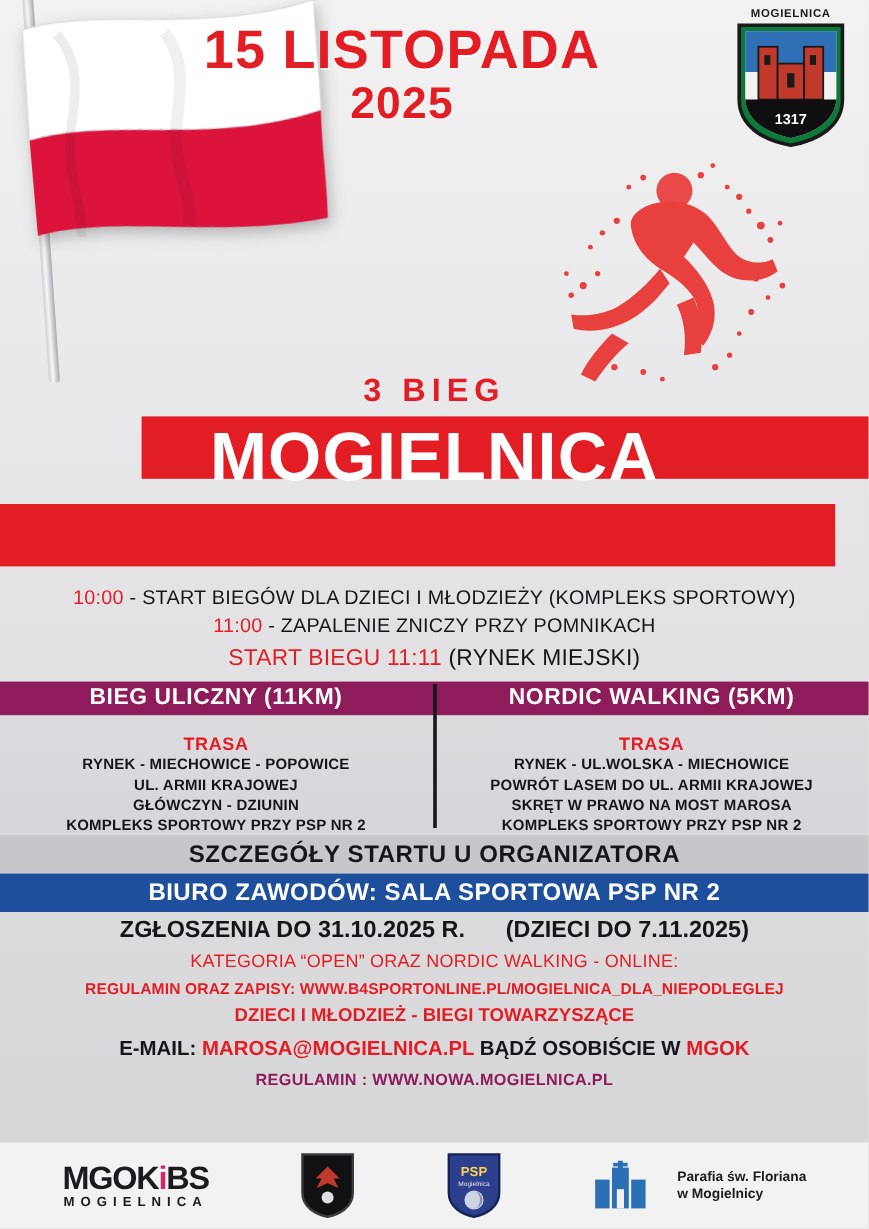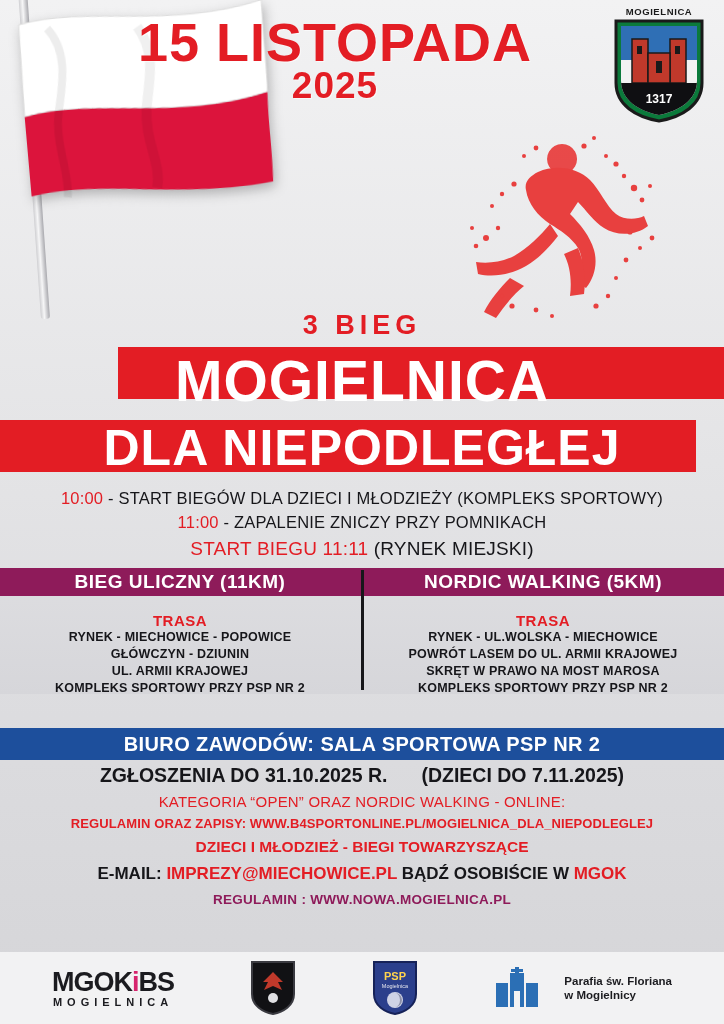--- a/index.html
+++ b/index.html
@@ -44,21 +44,21 @@
   
   .runner { position: absolute; right: 58px; top: 128px; width: 200px; height: 200px; }
   .runner svg { display:block; }
 
   
   .date-head {
     position: absolute; left: 120px; top: 18px; width: 430px; text-align: center;
     color: #e31d24; font-weight: bold; letter-spacing: 1px;
     text-shadow: 1px 1px 0 rgba(255,255,255,.6);
   }
-  .date-head .l1 { font-size: 54px; line-height: 48px; }
+  .date-head .l1 { font-size: 45px; line-height: 48px; }
   .date-head .l2 { font-size: 37px; line-height: 40px; }
 
   .bieg3 {
     position: absolute; left: 0; right: 0; top: 310px; text-align: center;
     font-size: 27px; font-weight: bold; color: #e31d24; letter-spacing: 5px;
   }
 
   .redband {
     position: absolute; left: 118px; right: 0; top: 347px; height: 52px;
     background: #e31d24;
@@ -241,21 +241,20 @@
 
   <div class="date-head">
     <div class="l1">15 LISTOPADA</div>
     <div class="l2">2025</div>
   </div>
 
   <div class="bieg3">3 BIEG</div>
   <div class="redband"></div>
   <div class="title1">MOGIELNICA</div>
   <div class="redband2"></div>
-  <div class="title2">DLA NIEPODLEGŁEJ</div>
 
   <div class="schedule">
     <div class="row">
       <span class="hl">10:00</span><span> - START BIEGÓW DLA DZIECI I MŁODZIEŻY (KOMPLEKS SPORTOWY)</span>
     </div>
     <div class="row">
       <span class="hl">11:00</span><span> - ZAPALENIE ZNICZY PRZY POMNIKACH</span>
     </div>
     <div class="row big">
       <span class="hl">START BIEGU 11:11</span><span> (RYNEK MIEJSKI)</span>
@@ -263,48 +262,51 @@
   </div>
 
   <div class="routes">
     <div class="head-bar"></div>
     <div class="divider"></div>
 
     <div class="col left">
       <div class="chead">BIEG ULICZNY (11KM)</div>
       <div class="trasa">TRASA</div>
       <div class="line">RYNEK - MIECHOWICE - POPOWICE</div>
+      <div class="line">UL. ARMII KRAJOWEJ</div>
       <div class="line">GŁÓWCZYN - DZIUNIN</div>
-      <div class="line">UL. ARMII KRAJOWEJ</div>
       <div class="line">KOMPLEKS SPORTOWY PRZY PSP NR 2</div>
     </div>
 
     <div class="col right">
       <div class="chead">NORDIC WALKING  (5KM)</div>
       <div class="trasa">TRASA</div>
       <div class="line">RYNEK - UL.WOLSKA - MIECHOWICE</div>
       <div class="line">POWRÓT LASEM DO UL. ARMII KRAJOWEJ</div>
       <div class="line">SKRĘT W PRAWO NA MOST MAROSA</div>
       <div class="line">KOMPLEKS SPORTOWY PRZY PSP NR 2</div>
     </div>
   </div>
 
+  <div class="greybar">
+    <span>SZCZEGÓŁY STARTU U ORGANIZATORA</span>
+  </div>
   <div class="bluebar">
     <span>BIURO ZAWODÓW: SALA SPORTOWA PSP NR 2</span>
   </div>
 
   <div class="info">
     <div class="r1">
       <span>ZGŁOSZENIA DO 31.10.2025 R.</span><span class="sep"></span><span>(DZIECI DO 7.11.2025)</span>
     </div>
     <div class="r2">KATEGORIA “OPEN” ORAZ NORDIC WALKING - ONLINE:</div>
     <div class="r3">REGULAMIN ORAZ ZAPISY: WWW.B4SPORTONLINE.PL/MOGIELNICA_DLA_NIEPODLEGLEJ</div>
     <div class="r4">DZIECI I MŁODZIEŻ - BIEGI TOWARZYSZĄCE</div>
     <div class="r6">
-      <span>E-MAIL: </span><span class="red">IMPREZY@MIECHOWICE.PL</span><span> BĄDŹ OSOBIŚCIE W </span><span class="red">MGOK</span>
+      <span>E-MAIL: </span><span class="red">MAROSA@MOGIELNICA.PL</span><span> BĄDŹ OSOBIŚCIE W </span><span class="red">MGOK</span>
     </div>
     <div class="r7">REGULAMIN : WWW.NOWA.MOGIELNICA.PL</div>
   </div>
 
   <div class="footer">
 
     <div class="logo mgok">
       <div>
         <div class="m1">
           <span>MGOK</span><span class="pink">i</span><span>BS</span>

